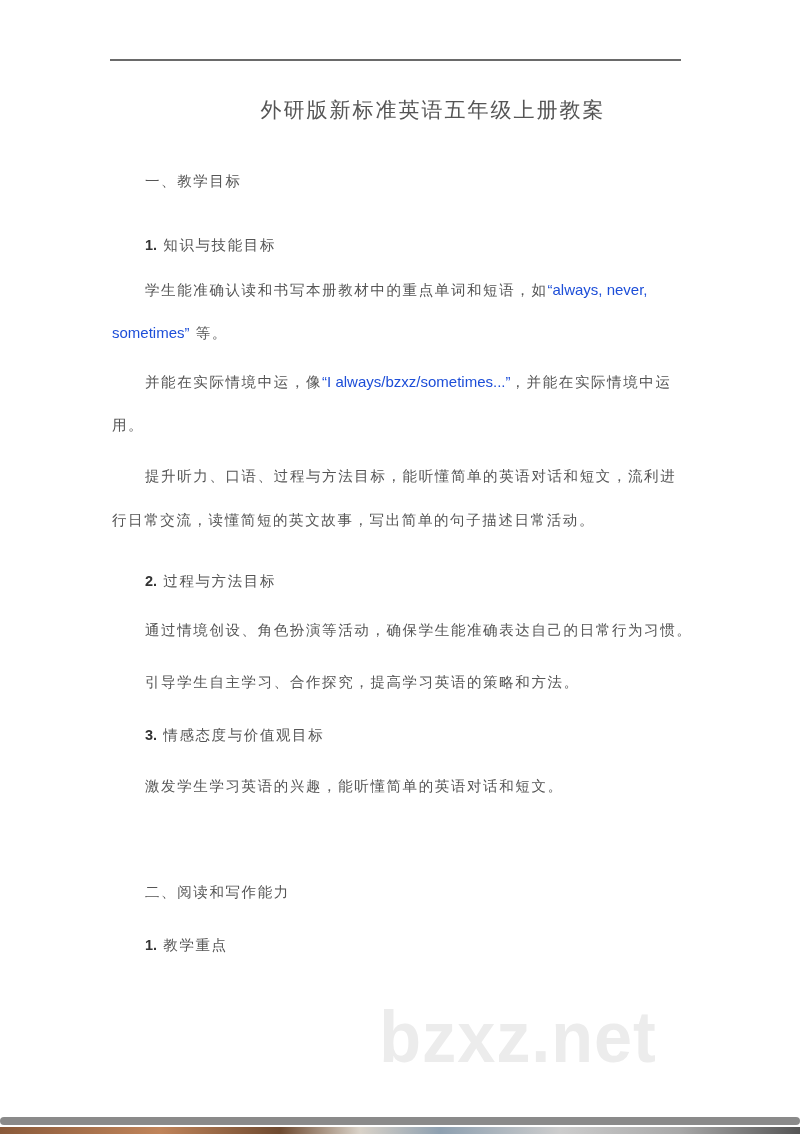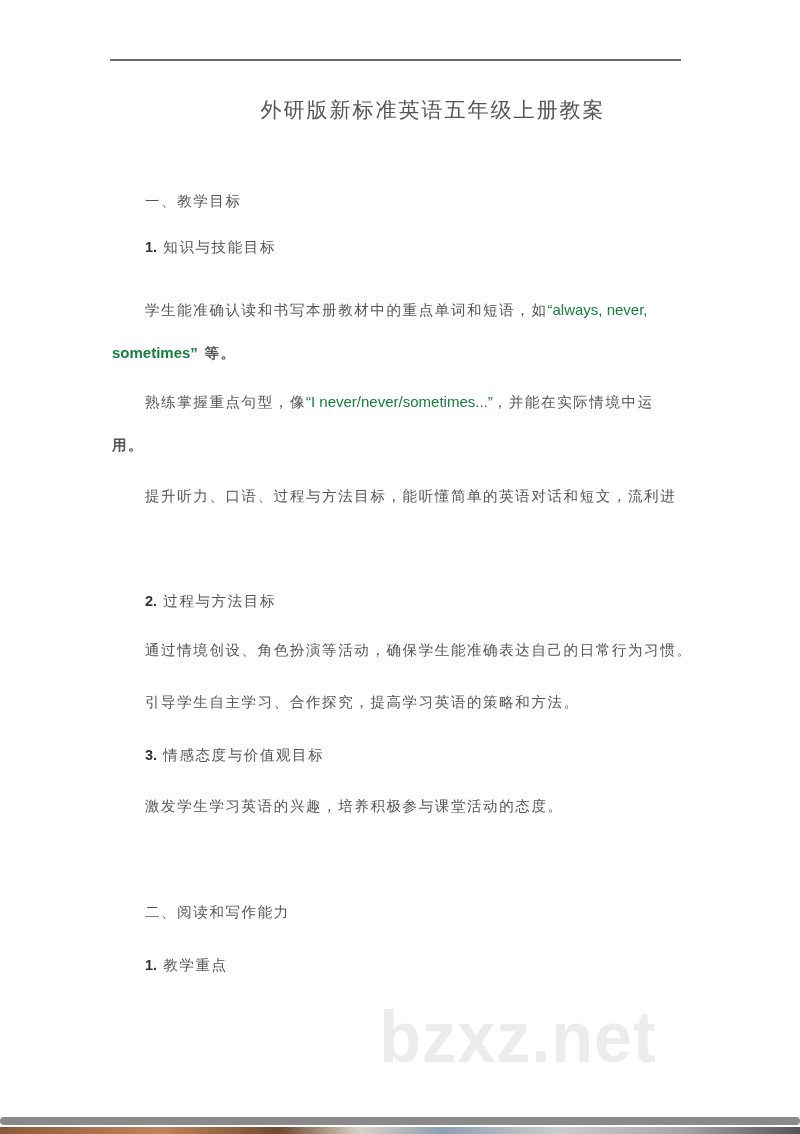--- a/index.html
+++ b/index.html
@@ -8,25 +8,25 @@
       background: #ffffff;
       font-family: "DejaVu Serif", "Liberation Serif", serif;
       color: #444;
     }
     .page { position: absolute; left: 0; top: 0; width: 800px; height: 1128px; background: #fff; }
     .top-rule { position: absolute; left: 110px; top: 59px; width: 571px; height: 2px; background: #6a6a6a; }
     .title {
       position: absolute; left: 0; width: 800px; top: 96px; text-align: center;
       font-size: 21px; letter-spacing: 2px; color: #555; padding-left: 33px;
     }
-    .line { position: absolute; font-size: 14.5px; letter-spacing: 1.6px; color: #555; white-space: nowrap; margin-top: 20px; }
+    .line { position: absolute; font-size: 14.5px; letter-spacing: 1.6px; color: #555; white-space: nowrap; }
     .ind { left: 145px; }
-    .flush { left: 112px; font-weight: bold; }
+    .flush { left: 112px; }
     .num { font-family: "Liberation Sans", sans-serif; font-weight: bold; color: #333; letter-spacing: 0; }
-    .en { font-family: "Liberation Sans", sans-serif; color: #15803d; letter-spacing: 0; font-size: 15px; }
+    .en { font-family: "Liberation Sans", sans-serif; color: #1d4ed8; letter-spacing: 0; font-size: 15px; }
     .watermark {
       position: absolute; left: 372px; top: 996px;
       font-family: "Liberation Sans", sans-serif; font-weight: bold;
       font-size: 72px; color: #ececec; letter-spacing: 1px; transform: scaleX(0.95);
     }
     .scrollbar {
       position: absolute; left: 0; top: 1117px; width: 800px; height: 8px;
       background: #8a8a8a; border-radius: 4px;
     }
     .bottom-strip {
@@ -36,53 +36,54 @@
   </style>
 </head>
 <body>
 
 <div class="page">
   <div class="top-rule"></div>
   <div class="title">外研版新标准英语五年级上册教案</div>
 
   <div class="line ind" style="top:172px">一、教学目标</div>
 
-  <div class="line ind" style="top:218px">
+  <div class="line ind" style="top:236px">
     <span class="num">1.</span>
     <span>知识与技能目标</span>
   </div>
 
   <div class="line ind" style="top:281px">
     <span>学生能准确认读和书写本册教材中的重点单词和短语，如</span><span class="en">“always, never,</span>
   </div>
   <div class="line flush" style="top:324px">
     <span class="en">sometimes”</span><span> 等。</span>
   </div>
 
   <div class="line ind" style="top:373px">
-    <span>熟练掌握重点句型，像</span><span class="en">“I never/never/sometimes...”</span><span>，并能在实际情境中运</span>
+    <span>并能在实际情境中运，像</span><span class="en">“I always/bzxz/sometimes...”</span><span>，并能在实际情境中运</span>
   </div>
   <div class="line flush" style="top:416px">用。</div>
 
   <div class="line ind" style="top:467px">提升听力、口语、过程与方法目标，能听懂简单的英语对话和短文，流利进</div>
+  <div class="line flush" style="top:511px">行日常交流，读懂简短的英文故事，写出简单的句子描述日常活动。</div>
 
   <div class="line ind" style="top:572px">
     <span class="num">2.</span>
     <span>过程与方法目标</span>
   </div>
 
   <div class="line ind" style="top:621px">通过情境创设、角色扮演等活动，确保学生能准确表达自己的日常行为习惯。</div>
   <div class="line ind" style="top:673px">引导学生自主学习、合作探究，提高学习英语的策略和方法。</div>
 
   <div class="line ind" style="top:726px">
     <span class="num">3.</span>
     <span>情感态度与价值观目标</span>
   </div>
 
-  <div class="line ind" style="top:777px">激发学生学习英语的兴趣，培养积极参与课堂活动的态度。</div>
+  <div class="line ind" style="top:777px">激发学生学习英语的兴趣，能听懂简单的英语对话和短文。</div>
 
   <div class="line ind" style="top:883px">二、阅读和写作能力</div>
 
   <div class="line ind" style="top:936px">
     <span class="num">1.</span>
     <span>教学重点</span>
   </div>
 
 
   <div class="watermark">bzxz.net</div>

